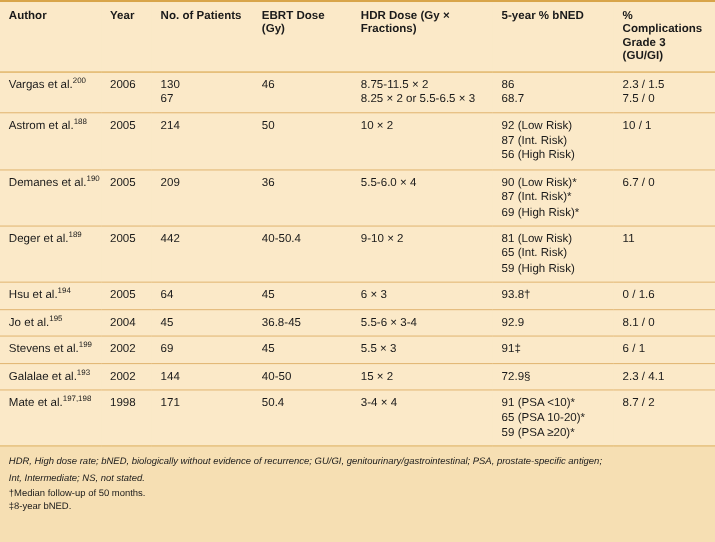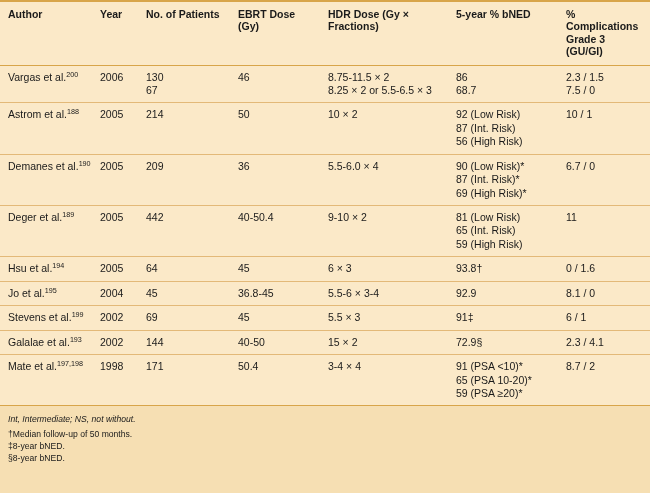--- a/index.html
+++ b/index.html
@@ -312,17 +312,17 @@
           </td>
           <td>
             <span class="cellline">8.7 / 2</span>
           </td>
         </tr>
       </tbody>
   </table>
 </div>
 
 <div class="footnotes">
-  <span class="fn legend"><i>Int, Intermediate; NS, not without.</i></span>
+  <span class="fn legend"><i>HDR, High dose rate; bNED, biologically without evidence of recurrence; GU/GI, genitourinary/gastrointestinal; PSA, prostate-specific antigen;</i></span>
+  <span class="fn legend"><i>Int, Intermediate; NS, not stated.</i></span>
   <span class="fn">†Median follow-up of 50 months.</span>
   <span class="fn">‡8-year bNED.</span>
-  <span class="fn">§8-year bNED.</span>
 </div>
 
 </body></html>

